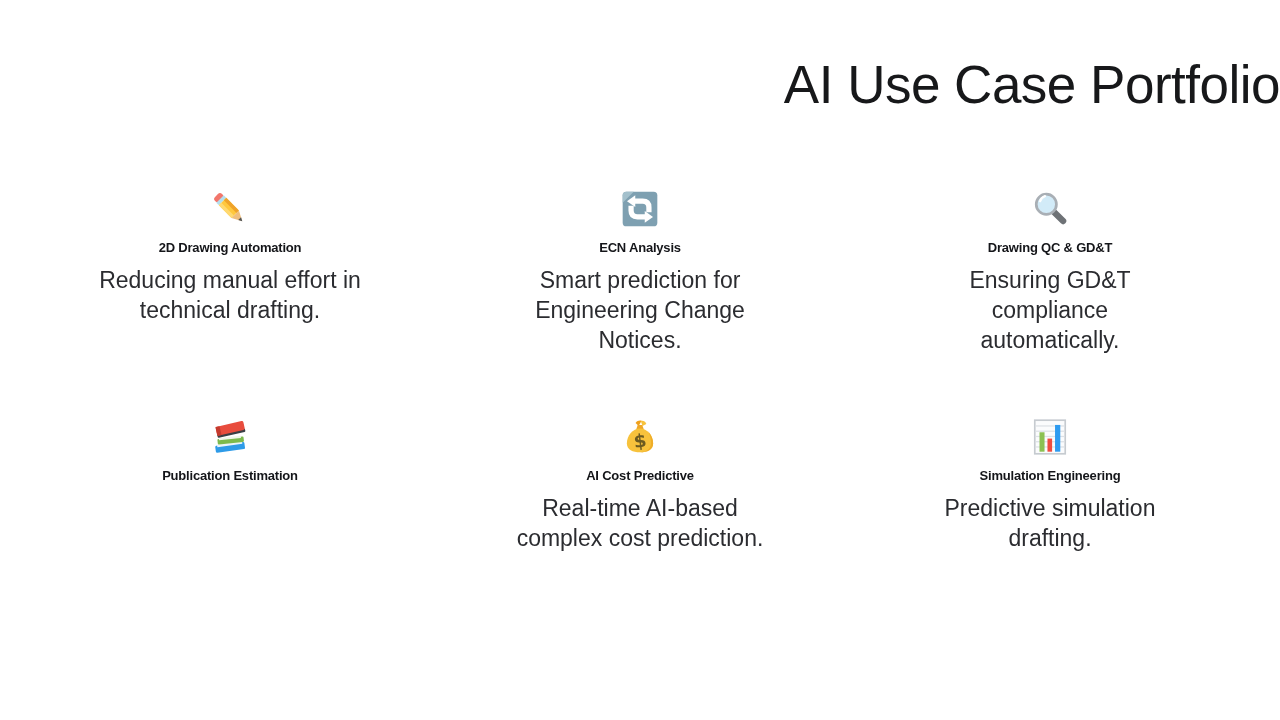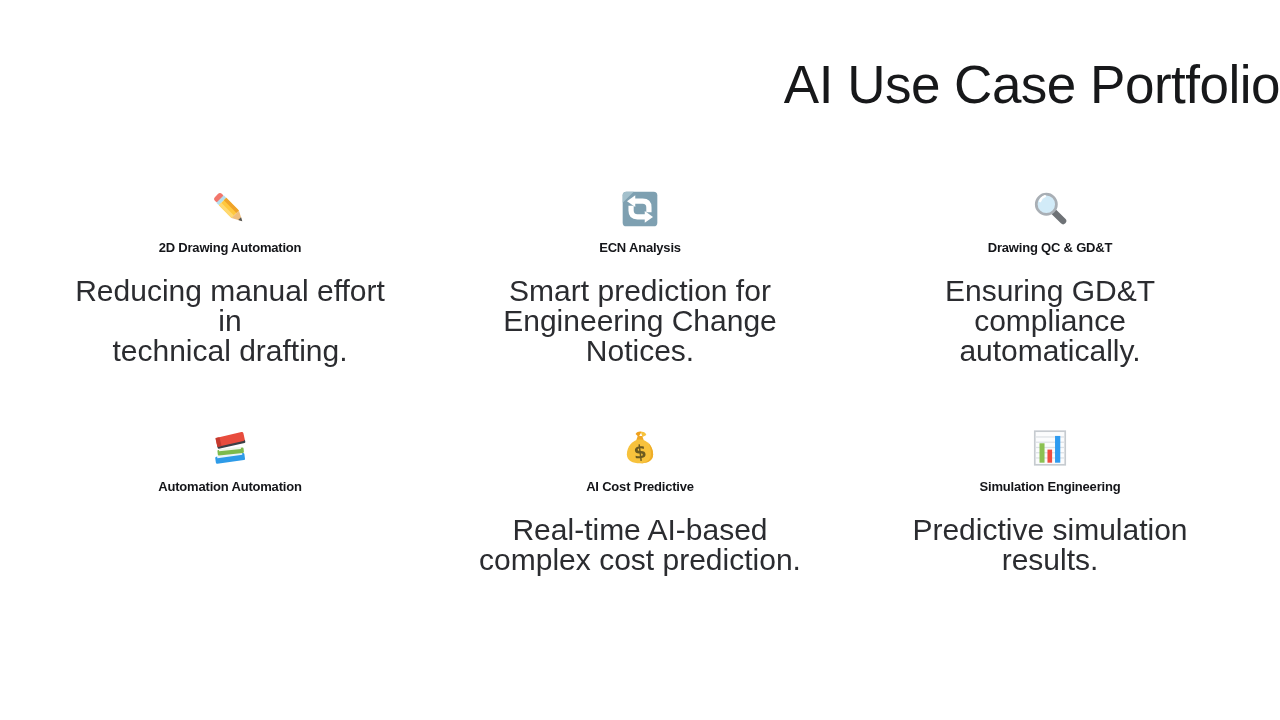--- a/index.html
+++ b/index.html
@@ -39,22 +39,22 @@
   }
   .icon-wrap svg { width: 42px; height: 42px; }
   .card-title {
     margin-top: 9px;
     font-size: 13px;
     font-weight: 700;
     letter-spacing: -0.2px;
     color: #141519;
   }
   .card-desc {
-    margin-top: 21px;
-    font-size: 30px;
+    margin-top: 10px;
+    font-size: 23px;
     line-height: 30px;
     color: #2b2c30;
     white-space: pre-line;
   }
 </style>
 </head>
 <body>
 
 <div class="slide">
 
@@ -123,21 +123,21 @@
             <rect x="8" y="20.8" width="25" height="5.2" rx="1" fill="#7CBA4D"></rect>
             <rect x="9.5" y="20" width="21" height="2" fill="#F0F6EA"></rect>
           </g>
           <g transform="rotate(-13 20 13)">
             <rect x="7" y="14.8" width="27" height="3.4" rx="1" fill="#3A3F45"></rect>
             <rect x="7" y="7.5" width="27" height="8.6" rx="1.6" fill="#E84C3D"></rect>
             <rect x="7" y="7.5" width="4" height="8.6" fill="#C43A2E"></rect>
           </g>
         </svg>
       </div>
-      <div class="card-title">Automation Automation</div>
+      <div class="card-title">Publication Estimation</div>
     </div>
 
     <div class="card">
       <div class="icon-wrap">
         <svg viewBox="0 0 40 40" aria-hidden="true">
           <path d="M21.5 4.6 C19.5 4 17.2 4.6 15.8 6.7 L18.7 9.6 Z" fill="#F0A11C"></path>
           <path d="M20.8 4.8 C23 4.2 25.2 5.2 26 7.6 L22.4 9.6 Z" fill="#F7C23C"></path>
           <polygon points="16.3,13 23.7,13 22.2,8.6 17.8,8.6" fill="#EFA726"></polygon>
           <path d="M20 11.8 C13 11.8 7.5 18.6 7.5 26 C7.5 32.4 13 34.6 20 34.6 C27 34.6 32.5 32.4 32.5 26 C32.5 18.6 27 11.8 20 11.8 Z" fill="#F7C23C"></path>
           <path d="M27.8 14.6 C30.6 18 32.5 22 32.5 26 C32.5 32.4 27 34.6 20 34.6 C26 33.8 30.6 31.6 30.4 25.4 C30.3 21.4 29.4 17.4 27.8 14.6 Z" fill="#EFAD28"></path>
@@ -158,17 +158,17 @@
           <line x1="6.5" y1="19.5" x2="33.5" y2="19.5" stroke="#DCE1E6" stroke-width="1.2"></line>
           <line x1="6.5" y1="24.5" x2="33.5" y2="24.5" stroke="#DCE1E6" stroke-width="1.2"></line>
           <line x1="6.5" y1="29.5" x2="33.5" y2="29.5" stroke="#DCE1E6" stroke-width="1.2"></line>
           <rect x="10" y="15.5" width="4.8" height="18.5" fill="#8CC152"></rect>
           <rect x="17.6" y="21.5" width="4.4" height="12.5" fill="#EF4B3F"></rect>
           <rect x="24.8" y="8.5" width="5" height="25.5" fill="#2E9BF0"></rect>
         </svg>
       </div>
       <div class="card-title">Simulation Engineering</div>
       <div class="card-desc">Predictive simulation
-results.</div>
+drafting.</div>
     </div>
 
   </div>
 </div>
 
 </body></html>

